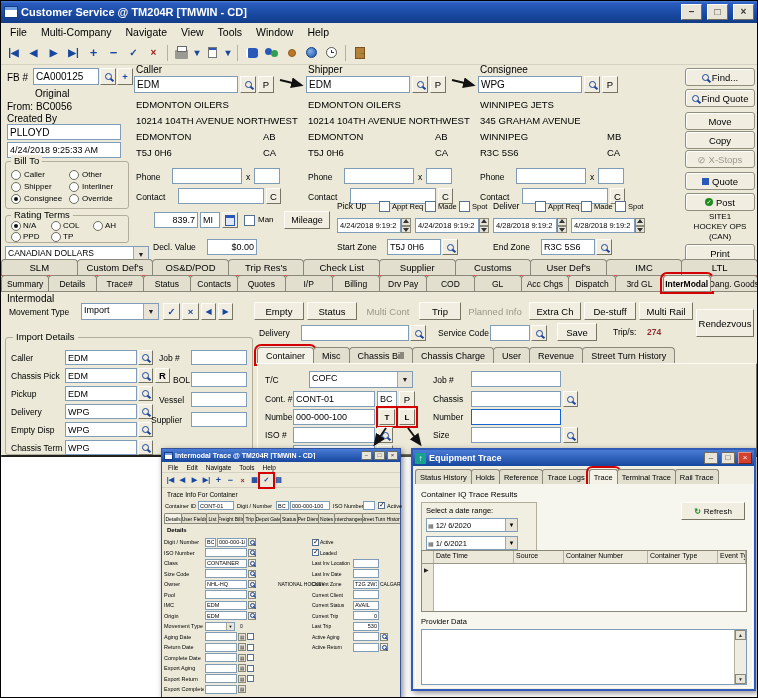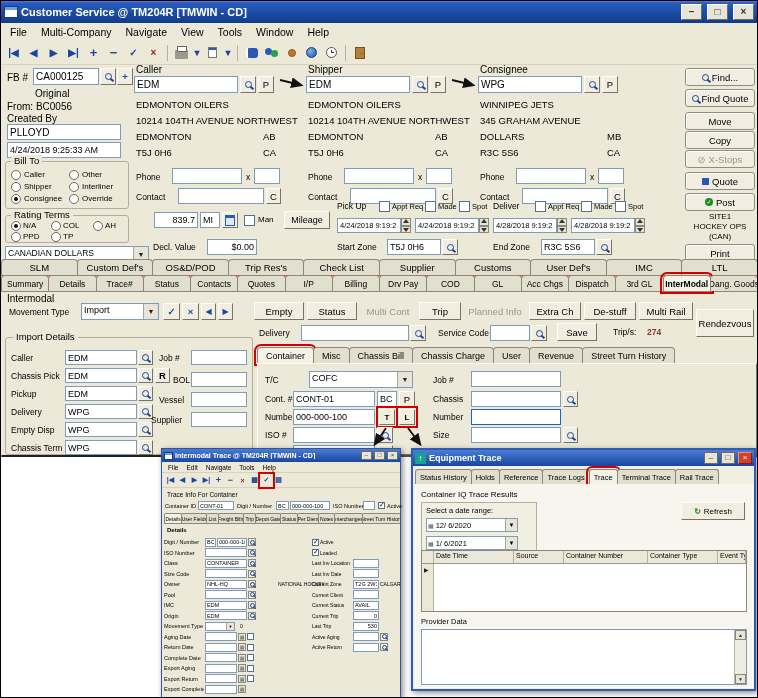--- a/index.html
+++ b/index.html
@@ -269,21 +269,21 @@
     <span class="b3" style="left:437px;top:187px;width:15px;height:16px">C</span>
 
     <span class="lbl" style="left:479px;top:63px">Consignee</span>
     <input class="inp" style="left: 477px; top: 75px; width: 104px;" value="WPG">
     <span class="b3" style="left:583px;top:75px;width:16px;height:17px">
         <i class="mag"></i>
       </span>
     <span class="b3" style="left:601px;top:75px;width:16px;height:17px">P</span>
     <span class="addr" style="left:479px;top:98px">WINNIPEG JETS</span>
     <span class="addr" style="left:479px;top:114px">345 GRAHAM AVENUE</span>
-    <span class="addr" style="left:479px;top:130px">DOLLARS</span>
+    <span class="addr" style="left:479px;top:130px">WINNIPEG</span>
     <span class="addr" style="left:606px;top:130px">MB</span>
     <span class="addr" style="left:479px;top:146px">R3C 5S6</span>
     <span class="addr" style="left:606px;top:146px">CA</span>
     <span class="lbl sm85" style="left:479px;top:171px">Phone</span>
     <input class="inp" style="left: 515px; top: 167px; width: 70px; height: 16px;">
     <span class="lbl sm85" style="left:589px;top:171px">x</span>
     <input class="inp" style="left: 597px; top: 167px; width: 26px; height: 16px;">
     <span class="lbl sm85" style="left:479px;top:191px">Contact</span>
     <input class="inp" style="left: 521px; top: 187px; width: 86px; height: 16px;">
     <span class="b3" style="left:609px;top:187px;width:15px;height:16px">C</span>

